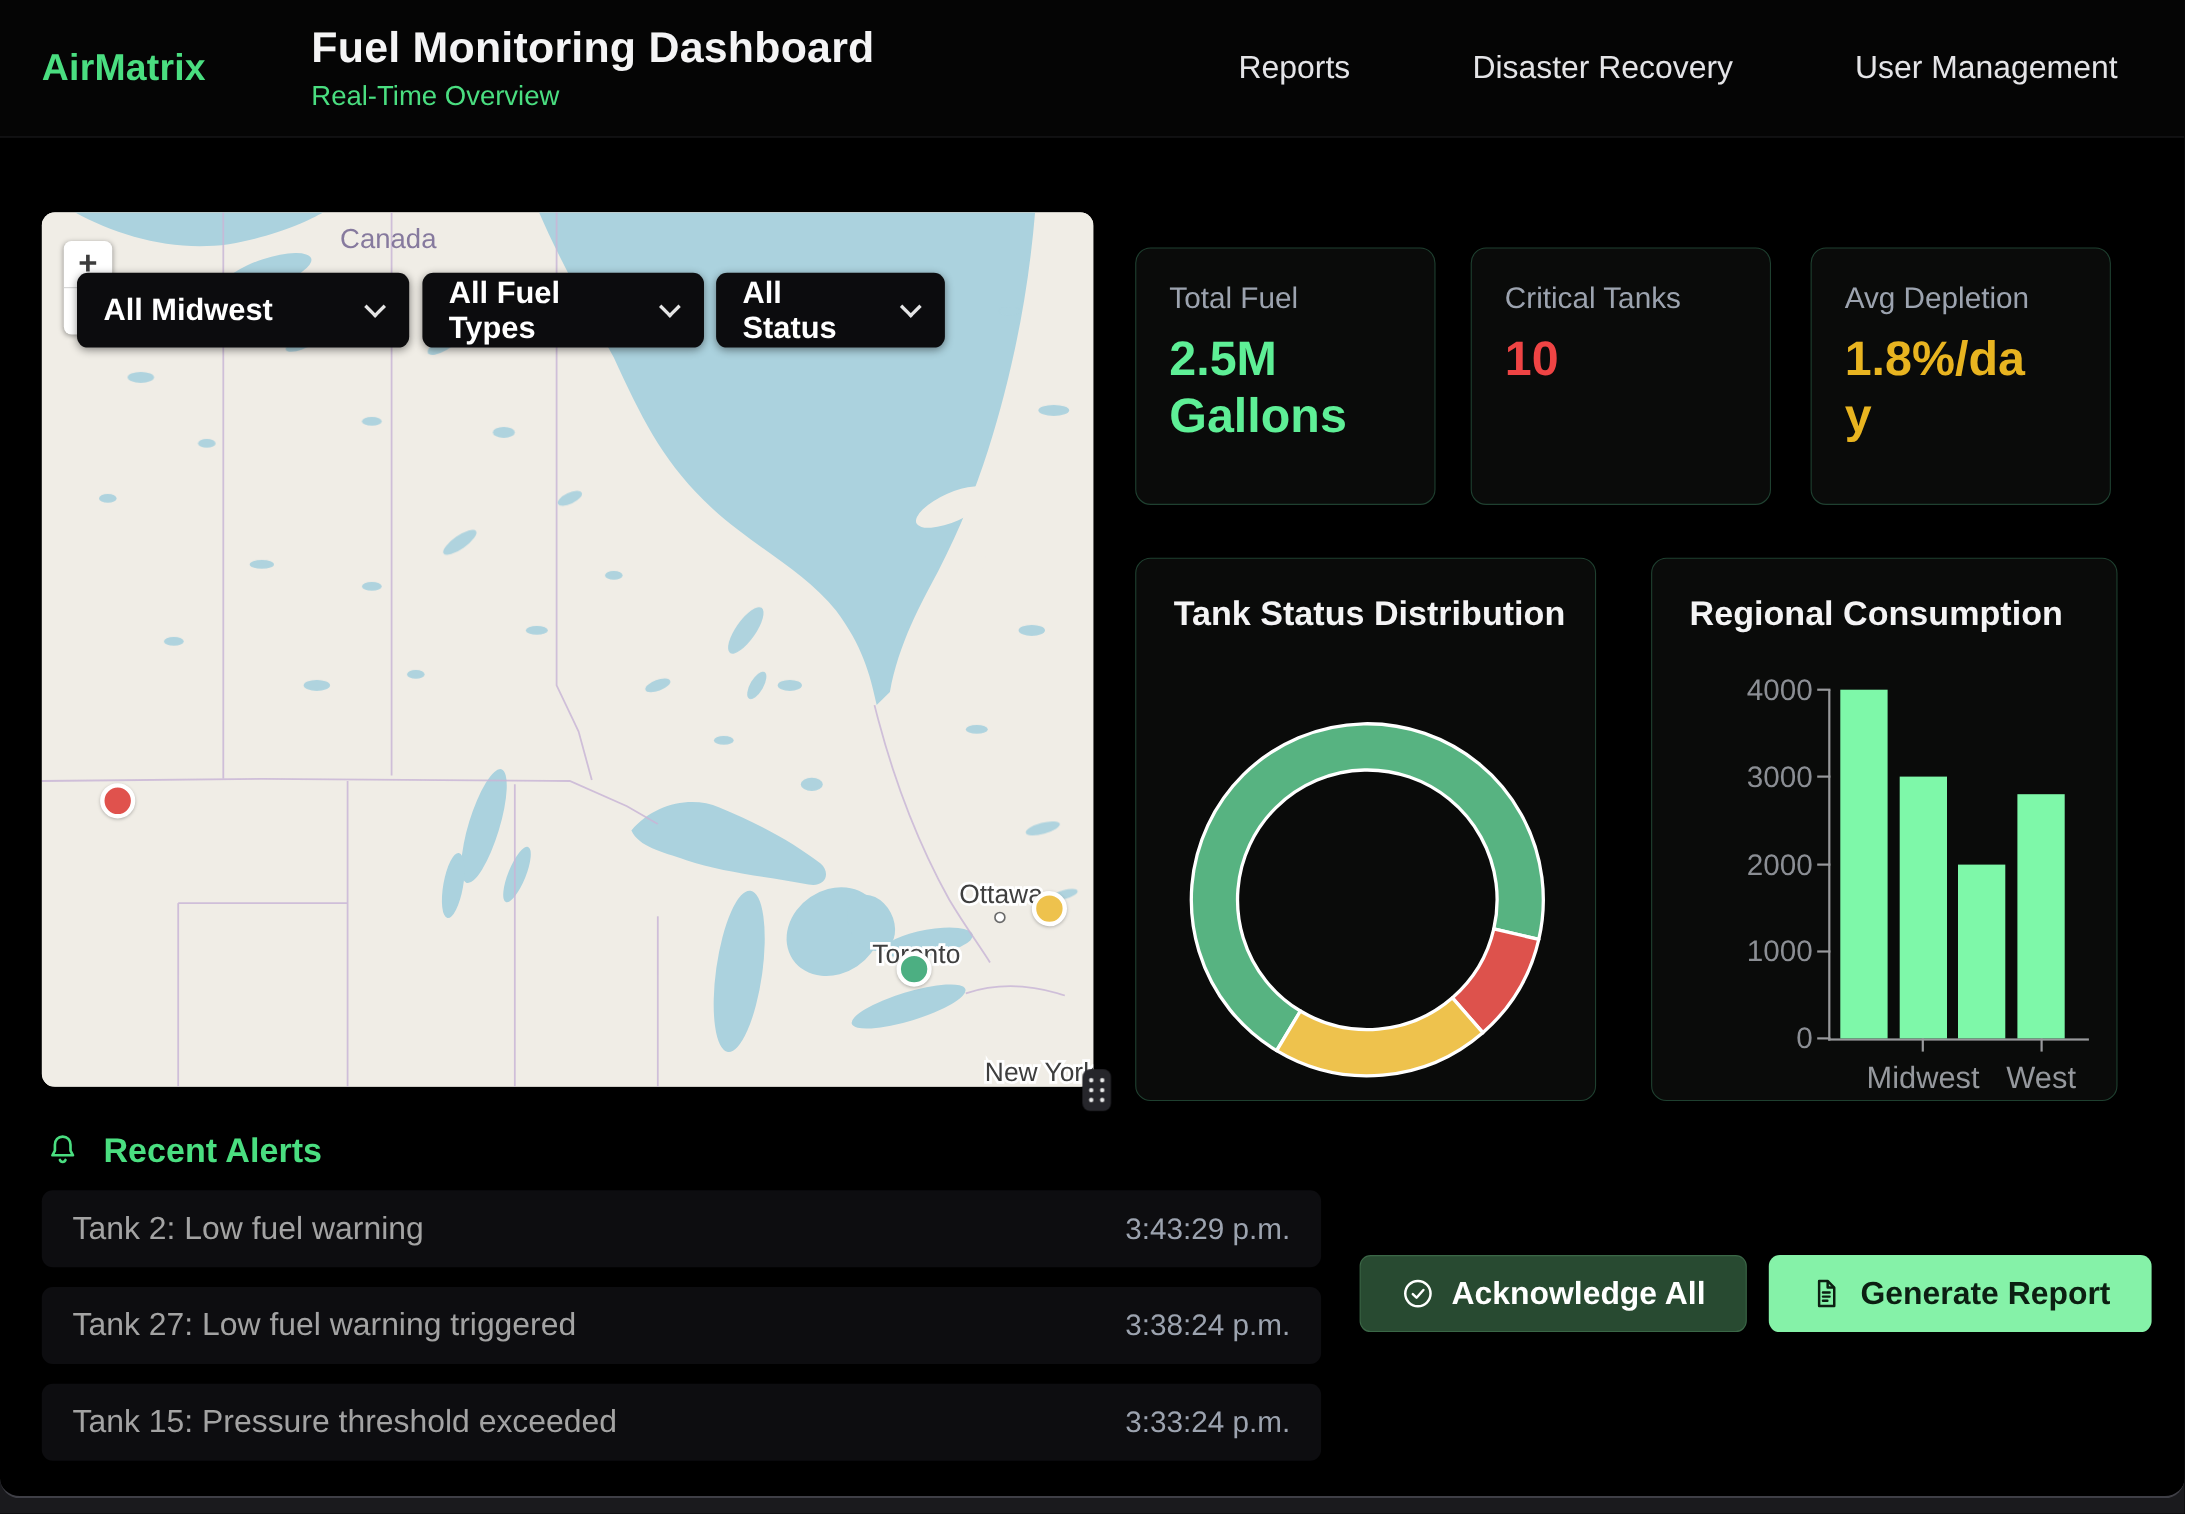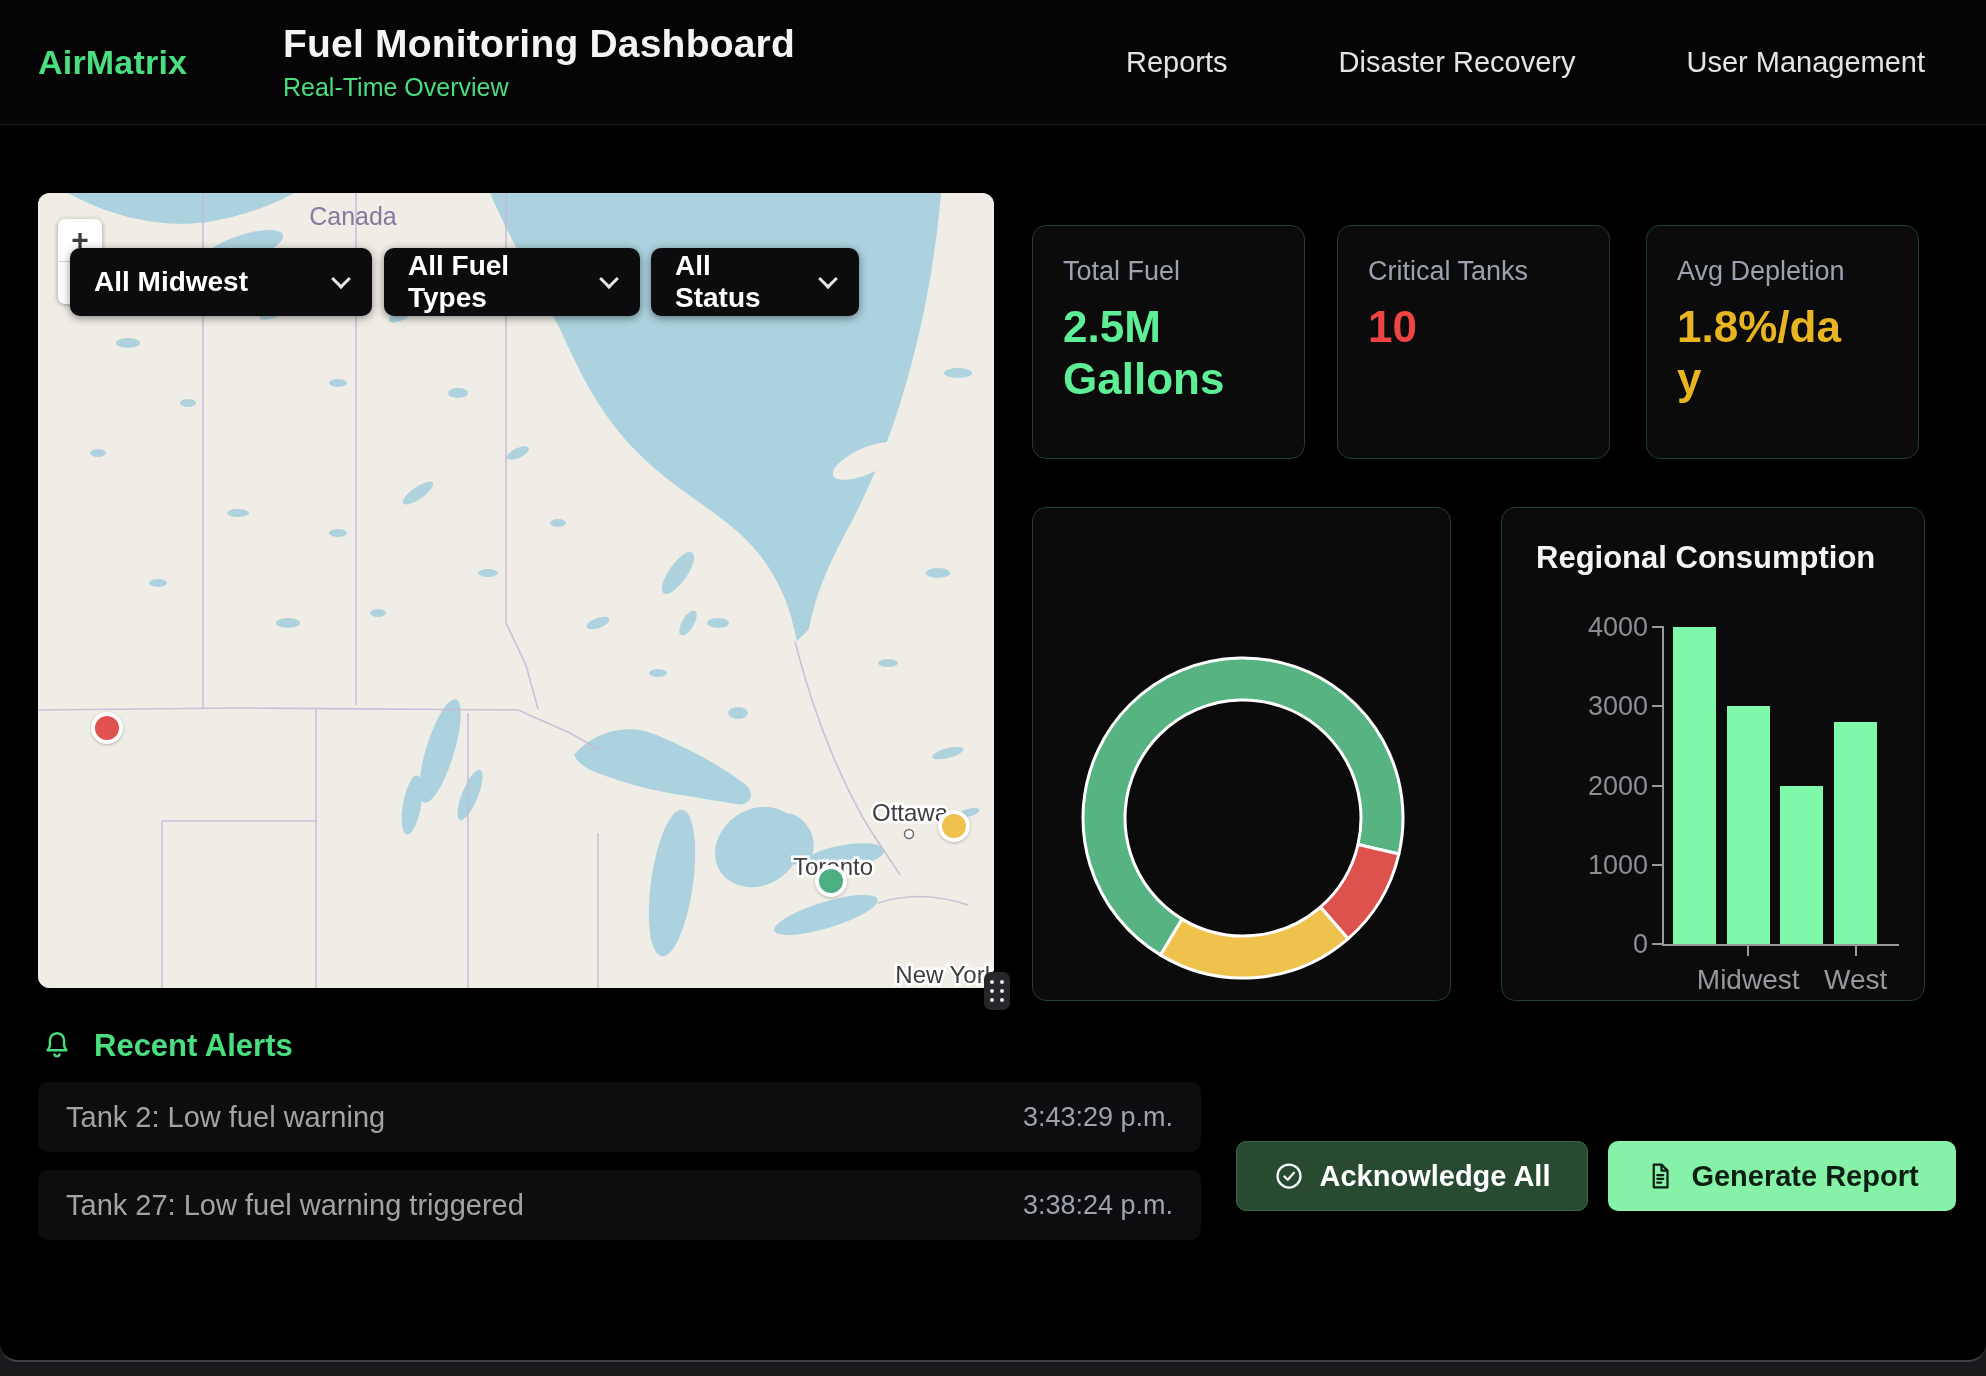--- a/index.html
+++ b/index.html
@@ -221,20 +221,21 @@
   <div class="card stat stat-2">
     <div class="stat-label">Critical Tanks</div>
     <div class="stat-value" style="color:#ef4444">10</div>
   </div>
   <div class="card stat stat-3">
     <div class="stat-label">Avg Depletion</div>
     <div class="stat-value" style="color:#e8b420">1.8%/day</div>
   </div>
 
   <div class="card chartcard chart-a">
+    <div class="chart-title">Tank Status Distribution</div>
     <svg id="donut" width="340" height="340" viewBox="0 0 340 340">
         <path d="M 87.6 307.1 A 160 160 0 1 1 325.9 206.0 L 285.0 196.5 A 118 118 0 1 0 109.2 271.1 Z" fill="#57b381" stroke="#ffffff" stroke-width="3" stroke-linejoin="round"></path>
         <path d="M 325.9 206.0 A 160 160 0 0 1 275.0 290.8 L 247.4 259.1 A 118 118 0 0 0 285.0 196.5 Z" fill="#dd524c" stroke="#ffffff" stroke-width="3" stroke-linejoin="round"></path>
         <path d="M 275.0 290.8 A 160 160 0 0 1 87.6 307.1 L 109.2 271.1 A 118 118 0 0 0 247.4 259.1 Z" fill="#eec24d" stroke="#ffffff" stroke-width="3" stroke-linejoin="round"></path>
       </svg>
   </div>
 
   <div class="card chartcard chart-b">
     <div class="chart-title">Regional Consumption</div>
     <div id="bar-plot">
@@ -268,20 +269,24 @@
   </div>
 
   <div class="alert-row row-1">
     <span class="alert-msg">Tank 2: Low fuel warning</span>
     <span class="alert-time">3:43:29 p.m.</span>
   </div>
   <div class="alert-row row-2">
     <span class="alert-msg">Tank 27: Low fuel warning triggered</span>
     <span class="alert-time">3:38:24 p.m.</span>
   </div>
+  <div class="alert-row row-3">
+    <span class="alert-msg">Tank 15: Pressure threshold exceeded</span>
+    <span class="alert-time">3:33:24 p.m.</span>
+  </div>
 
   <div class="btn btn-gen">
     <svg width="30" height="30" viewBox="0 0 24 24">
       <path d="M7 2.8h6.2L18 7.6V21H7z" fill="none" stroke="#0c1f12" stroke-width="1.8" stroke-linejoin="round"></path>
       <path d="M13.2 2.8v4.8H18" fill="none" stroke="#0c1f12" stroke-width="1.8" stroke-linejoin="round"></path>
       <path d="M9.8 11.2h4.8 M9.8 14.2h4.8 M9.8 17.2h3.2" fill="none" stroke="#0c1f12" stroke-width="1.8" stroke-linecap="round"></path>
     </svg>
     <span class="lbl">Generate Report</span>
   </div>
   <div class="btn btn-ack">

